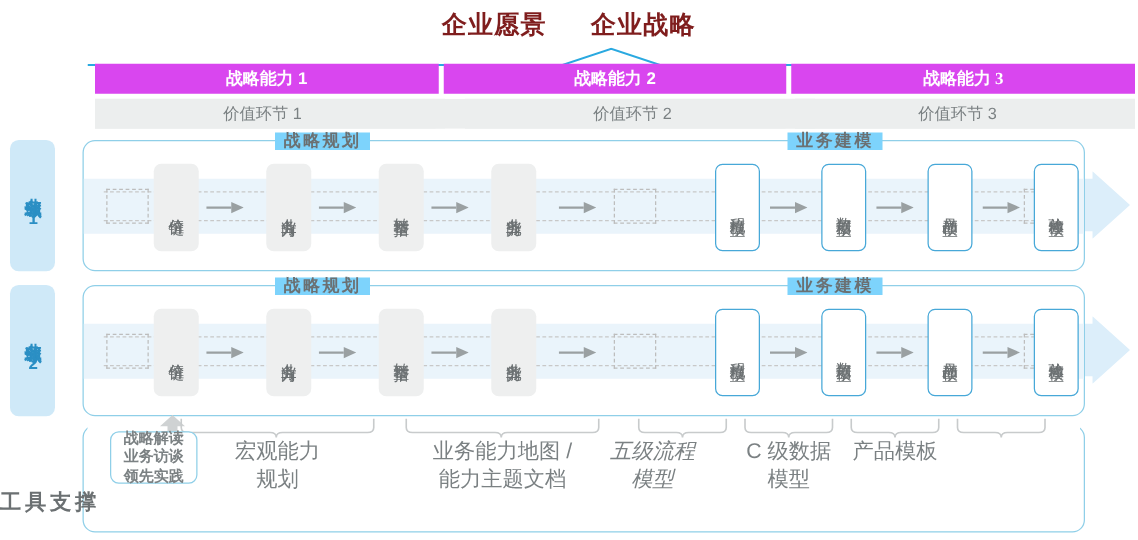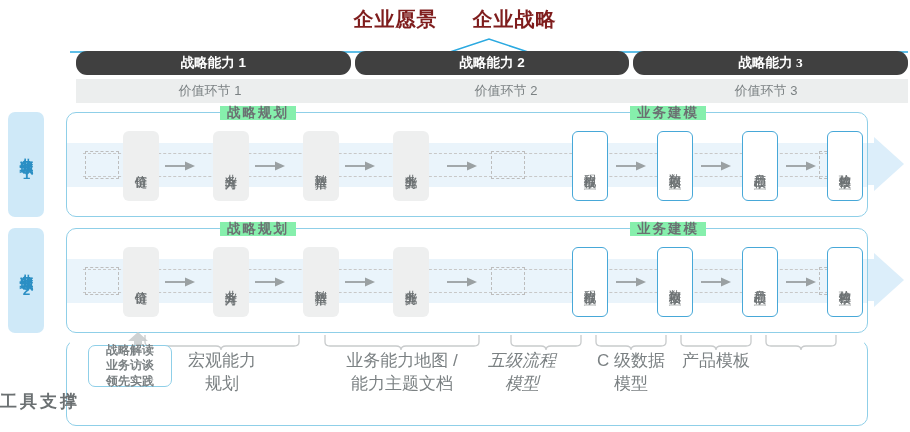--- a/index.html
+++ b/index.html
@@ -20,25 +20,24 @@
   }
   .top-title span { display: inline-block; }
   .tt-gap { width: 22px; }
 
   
   .peak-line { position: absolute; left: 70px; top: 38px; width: 838px; height: 16px; }
 
   
   .cap-row { position: absolute; left: 76px; top: 51px; width: 832px; height: 24px; display: flex; }
   .cap-cell {
-    flex: 1 1 0; background: #404040; color: #ffffff;
+    flex: 1 1 0; background: #d946ef; color: #ffffff;
     font-size: 13.5px; font-weight: bold;
     display: flex; align-items: center; justify-content: center;
     margin-right: 4px;
-    border-radius: 11px;
   }
   .cap-cell:last-child { margin-right: 0; font-family: Liberation Serif, serif; }
 
   
   .val-row { position: absolute; left: 76px; top: 79px; width: 832px; height: 24px; }
   .val-cell {
     position: absolute; top: 0; height: 24px;
     background: #eceeee; color: #7b8183;
     font-size: 13px;
     display: flex; align-items: center; justify-content: center;
@@ -87,21 +86,21 @@
   }
 
   
   .stub {
     position: absolute; width: 34px; height: 28px;
     border: 1.5px dashed #bdbdbd; background: transparent;
   }
 
   
   .sec-title {
-    position: absolute; background: #86efac; padding: 0 7px;
+    position: absolute; background: #7dd3fc; padding: 0 7px;
     color: #6b7072; font-size: 13.5px; font-weight: bold;
     letter-spacing: 2px; line-height: 14px;
   }
 
   
   .node {
     position: absolute; width: 36px; height: 70px;
     display: flex; align-items: center; justify-content: center;
     font-size: 12.5px; line-height: 1.12; text-align: center;
   }
@@ -117,21 +116,21 @@
   .blab {
     position: absolute; color: #7b8183; font-size: 17px;
     text-align: center; line-height: 1.35;
   }
 
   
   .up-arrow { position: absolute; left: 128px; top: 332px; width: 20px; height: 20px; }
 
   
   .toolbox {
-    position: absolute; left: 88px; top: 345px; width: 84px; height: 42px;
+    position: absolute; left: 88px; top: 345px; width: 70px; height: 42px;
     border: 1.3px solid #8fcfe8; border-radius: 7px; background: #ffffff;
     display: flex; align-items: center; justify-content: center;
     color: #7b8183; font-size: 12px; line-height: 1.3; text-align: center;
     font-weight: bold; z-index: 4;
   }
 
   
   .bottom-box {
     position: absolute; left: 66px; top: 340px; width: 802px; height: 86px;
     border: 1.4px solid #8fcfe8; border-radius: 10px; background: transparent;

